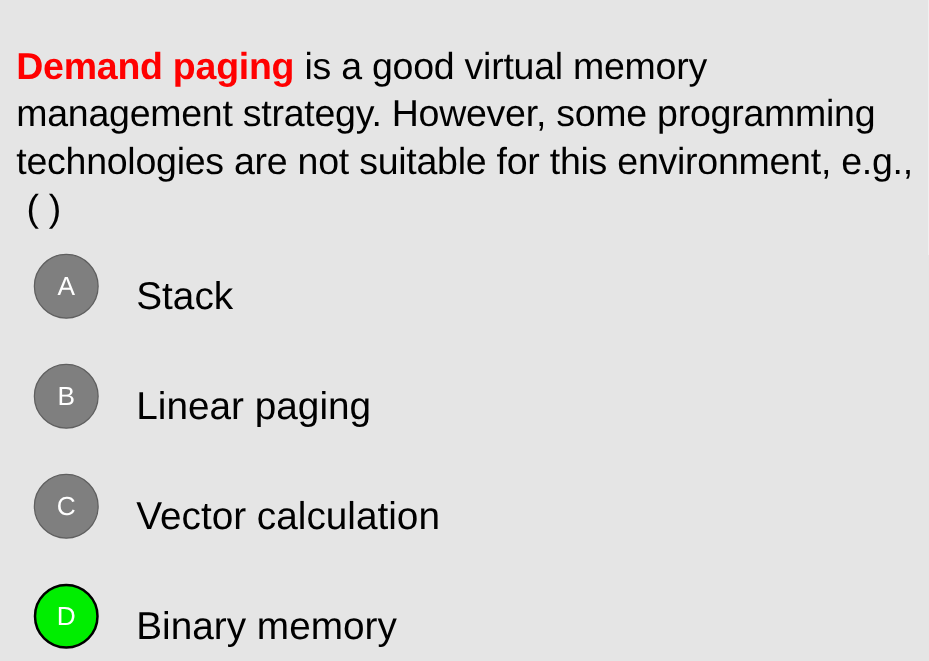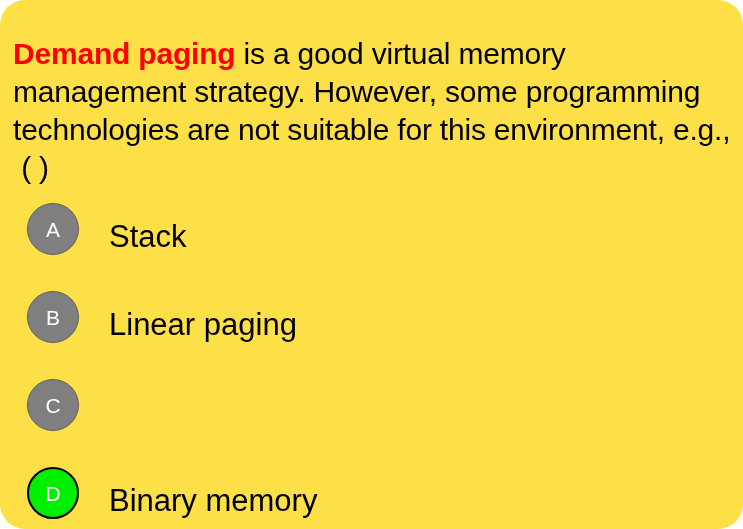--- a/index.html
+++ b/index.html
@@ -13,22 +13,21 @@
     overflow: hidden;
     font-family: "Liberation Sans", sans-serif;
     color: #000000;
     -webkit-font-smoothing: antialiased;
   }
 
   .slide {
     position: relative;
     width: 743px;
     height: 529px;
-    background: #fde047;
-    border-radius: 25px;
+    background: #e5e5e5;
   }
 
   
   .question {
     position: absolute;
     left: 13px;
     top: 5px;
     width: 722px;
     font-size: 30px;
     line-height: 38px;
@@ -116,20 +115,21 @@
       <div class="option-bullet gray">
         <span class="option-letter">B</span>
       </div>
       <div class="option-label">Linear paging</div>
     </div>
 
     <div class="option-row">
       <div class="option-bullet gray">
         <span class="option-letter">C</span>
       </div>
+      <div class="option-label">Vector calculation</div>
     </div>
 
     <div class="option-row">
       <div class="option-bullet green">
         <span class="option-letter">D</span>
       </div>
       <div class="option-label">Binary memory</div>
     </div>
 
   </div>

